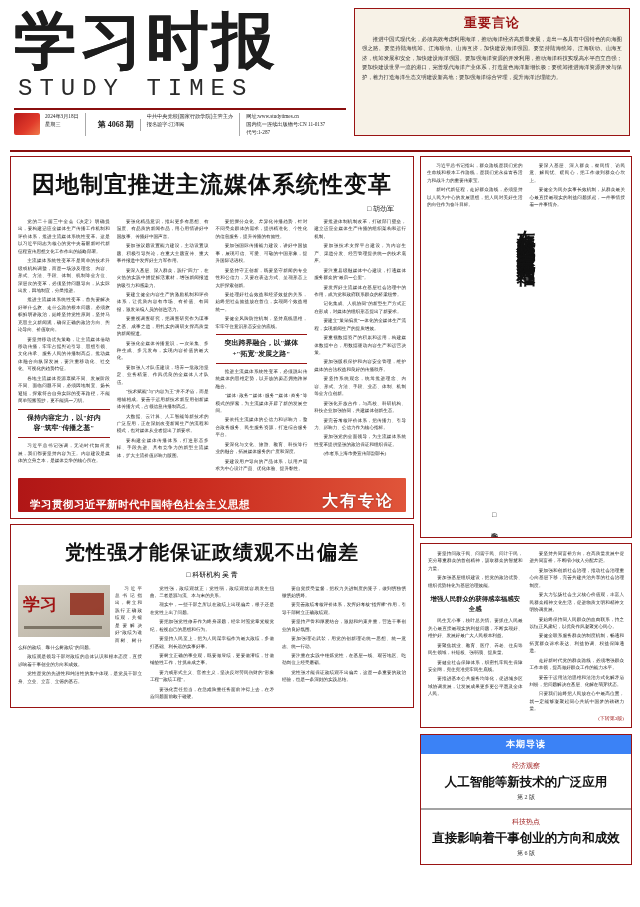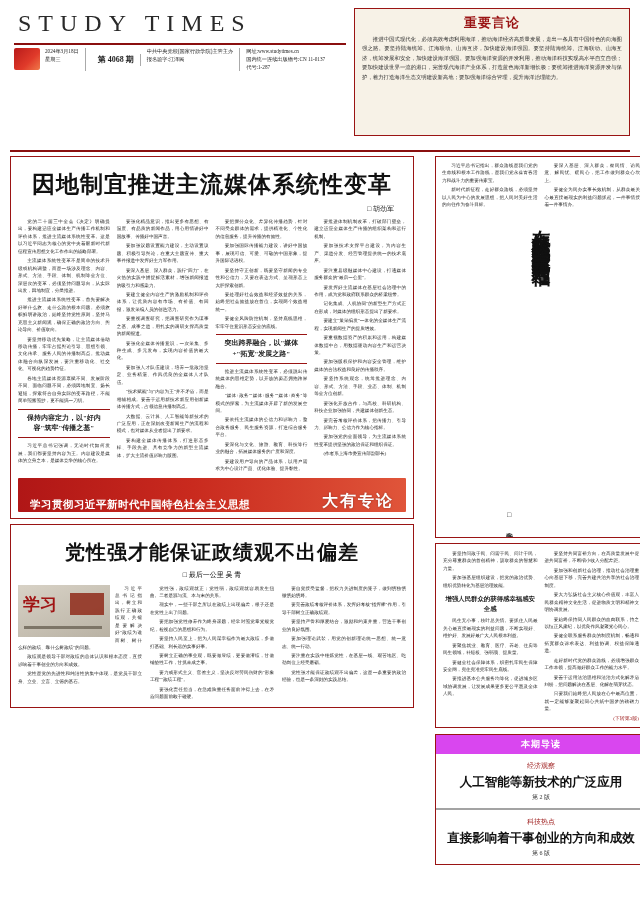--- a/index.html
+++ b/index.html
@@ -34,21 +34,21 @@
     font-family: "DejaVu Serif", serif;
     font-size: 62px;
     font-weight: bold;
     color: #1d1d1d;
     letter-spacing: 4px;
     line-height: 1.05;
     white-space: nowrap;
     text-shadow: 0.5px 0 0 #111;
   }
   .logo-en {
-    font-family: Liberation Serif, serif;
+    font-family: Liberation Mono, monospace;
     font-size: 24px;
     letter-spacing: 7px;
     color: #2a2a2a;
     margin-top: 2px;
     padding-left: 4px;
   }
   .logo-rule {
     border-top: 2px solid #8a0f0f;
     margin-top: 6px;
     width: 332px;
@@ -108,21 +108,21 @@
   }
   .main-rule {
     border-top: 2px solid #8a0f0f;
     margin: 0 10px;
   }
   
   .content {
     position: relative;
     padding: 4px 10px 0 10px;
     display: flex;
-    gap: 21px;
+    gap: 6px;
     box-sizing: border-box;
   }
   .left-block {
     width: 404px;
     flex: none;
   }
   .right-block {
     width: 212px;
     flex: none;
   }
@@ -293,21 +293,21 @@
     text-indent: 0 !important;
     margin: 5px 0 4px 0;
     line-height: 1.5;
   }
   .guide {
     margin-top: 6px;
     border: 1px solid #9a1414;
     box-sizing: border-box;
   }
   .guide-header {
-    background: #d946ef;
+    background: #3b82f6;
     color: #fff;
     text-align: center;
     font-size: 9px;
     font-weight: bold;
     padding: 3px 0;
     letter-spacing: 1px;
   }
   .guide-item {
     padding: 7px 6px 6px 6px;
     border-bottom: 2px solid #a3a3a3;
@@ -339,20 +339,21 @@
   }
 </style>
 </head>
 <body>
 
 <div id="page">
 
   <div class="masthead">
 
     <div class="masthead-left">
+      <div class="logo-cn">学习时报</div>
       <div class="logo-en">STUDY TIMES</div>
       <div class="logo-rule"></div>
       <div class="masthead-meta">
         <div class="meta-flag"></div>
         <div class="meta-col">
           <div>2024年3月18日</div>
           <div>星期三</div>
         </div>
         <div class="meta-issue meta-col">第 4068 期</div>
         <div class="meta-col">
@@ -434,21 +435,21 @@
         </div>
 
         <div class="banner">
           <div class="banner-left">学习贯彻习近平新时代中国特色社会主义思想</div>
           <div class="banner-right">大有专论</div>
         </div>
       </div>
 
       <div class="article-box" style="margin-top:5px;">
         <div class="headline-2">党性强才能保证政绩观不出偏差</div>
-        <div class="byline2">□ 最后一公里 吴 青</div>
+        <div class="byline2">□ 科研机构 吴 青</div>
 
         <div class="cols-3">
           <div class="stamp">
             <div class="s-cn">学习</div>
             <div class="s-block"></div>
             <div class="s-line"></div>
           </div>
           <p>习近平总书记指出，树立和践行正确政绩观，关键是要解决好"政绩为谁而树、树什么样的政绩、靠什么树政绩"的问题。</p>
           <p>政绩观是领导干部对政绩的总体认识和根本态度，直接影响着干事创业的方向和成效。</p>
           <p>党性是党的先进性和纯洁性的集中体现，是党员干部立身、立业、立言、立德的基石。</p>

